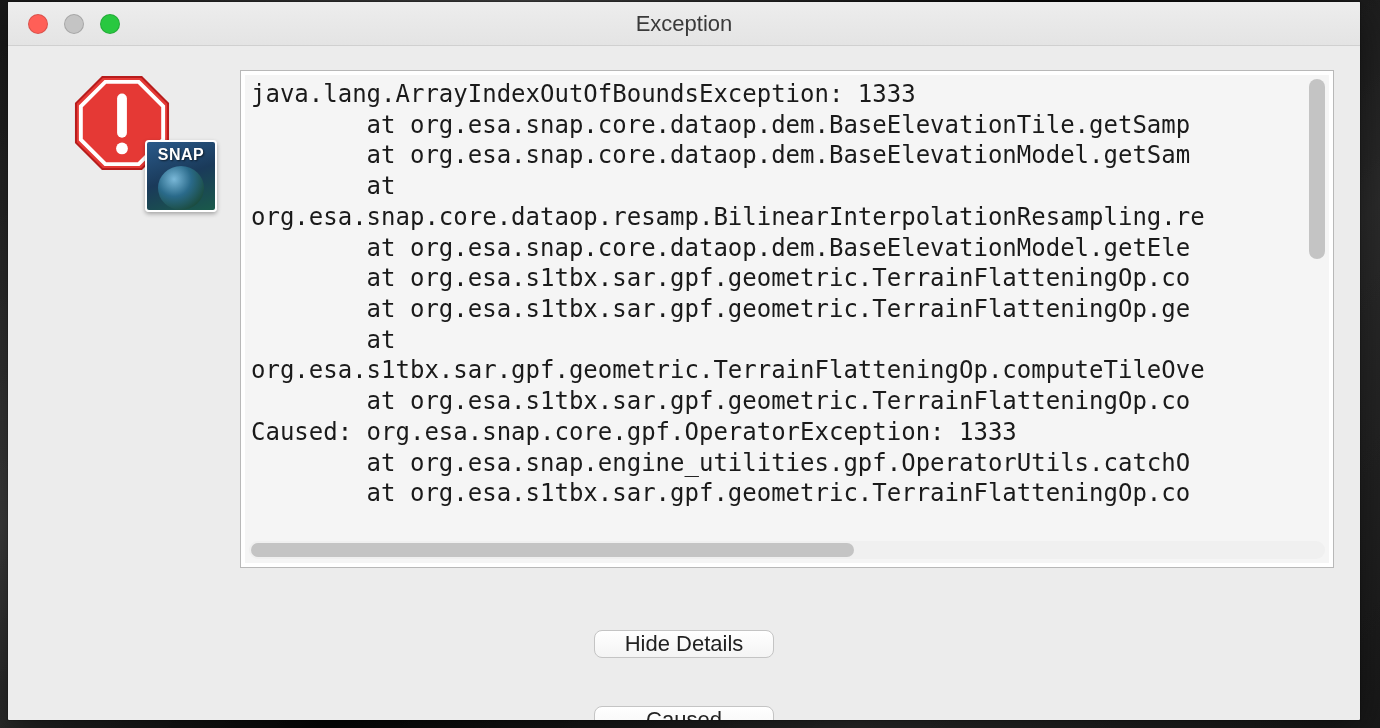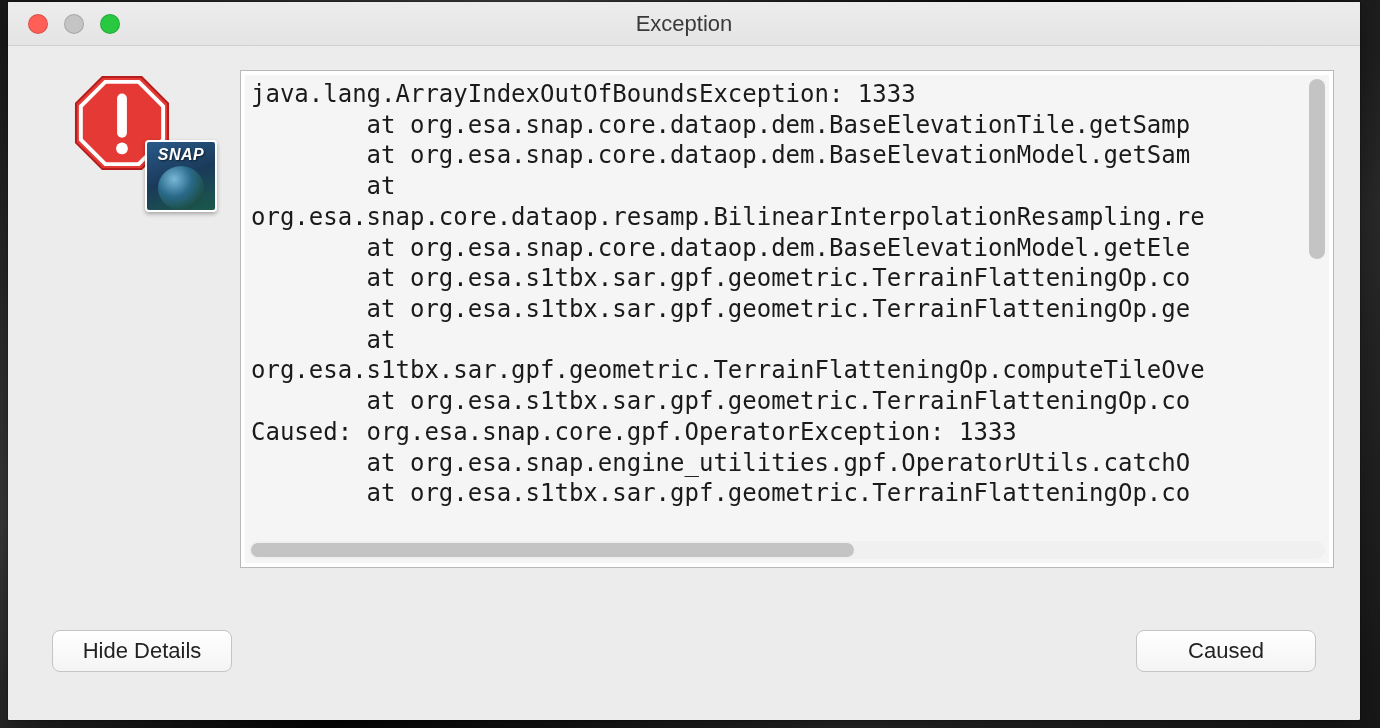--- a/index.html
+++ b/index.html
@@ -104,21 +104,20 @@
       display: flex;
       flex-direction: column;
       align-items: center;
       padding-top: 4px;
       box-shadow: 0 2px 4px rgba(0,0,0,0.3);
       overflow: hidden;
     }
     .snap-label {
       font-size: 16px;
       font-weight: 900;
-      font-style: italic;
       color: #fff;
       text-shadow: 1px 1px 2px rgba(0,0,0,0.6);
       letter-spacing: 0.5px;
     }
     .snap-globe {
       width: 46px;
       height: 46px;
       border-radius: 50%;
       background: radial-gradient(circle at 35% 30%, #7ab8d8 0%, #2a6a8a 40%, #1a4a3a 80%);
       margin-top: 2px;
@@ -177,23 +176,24 @@
       top: 4px;
       right: 4px;
       width: 16px;
       height: 180px;
       background: #c4c4c4;
       border-radius: 8px;
     }
     .button-bar {
       height: 90px;
       display: flex;
-      align-items: flex-start;
+      align-items: center;
       padding: 0 44px 18px 44px;
       gap: 24px;
+      flex-direction: column;
     }
     .spacer { flex: 1; }
     .btn {
       height: 42px;
       padding: 0 26px;
       background: linear-gradient(#ffffff, #f4f4f4);
       border: 1px solid #c4c4c4;
       border-radius: 8px;
       font-size: 22px;
       color: #222;

